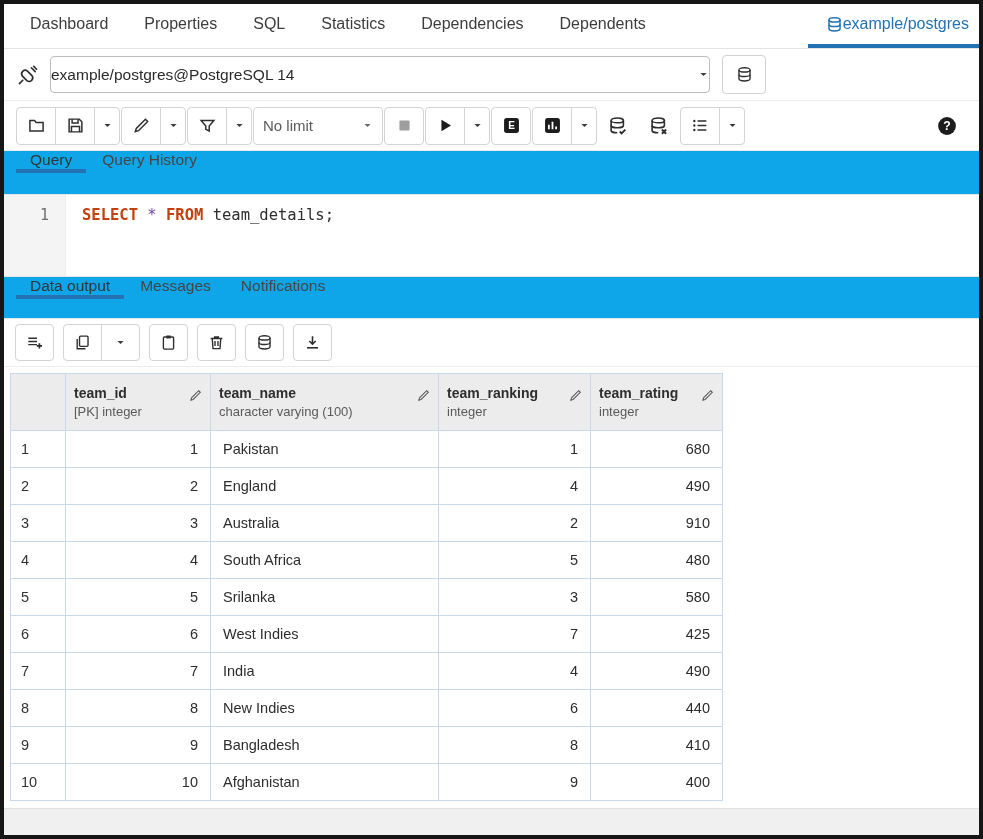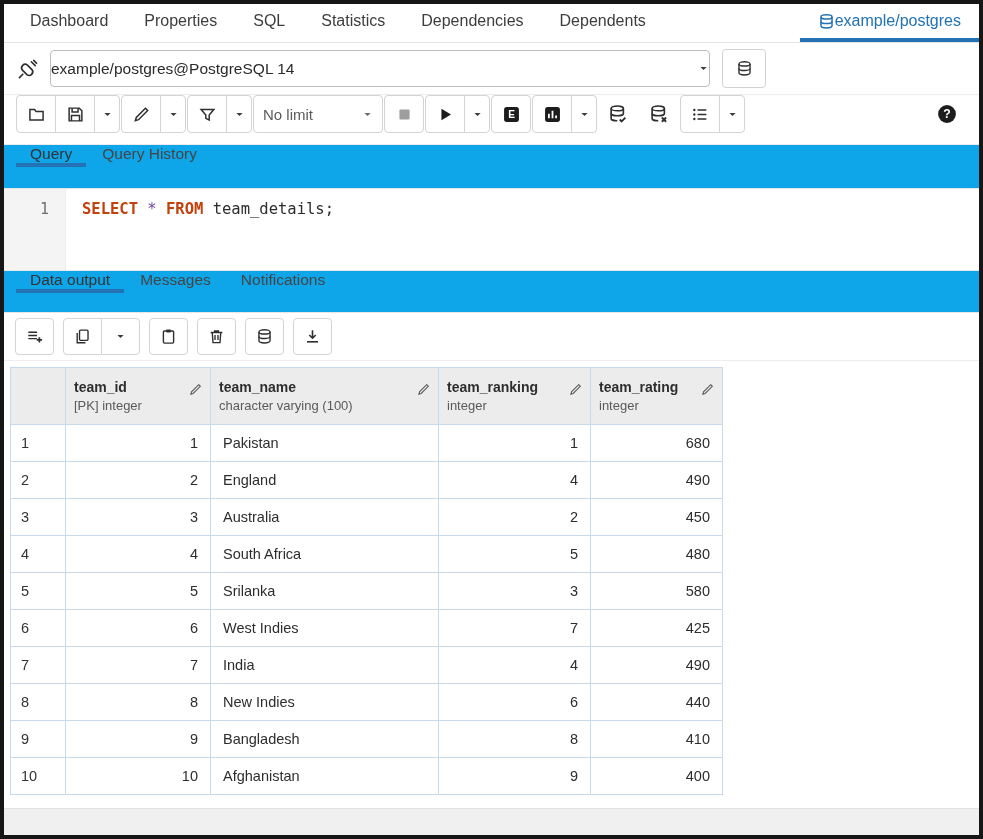--- a/index.html
+++ b/index.html
@@ -1,32 +1,32 @@
 <!DOCTYPE html>
 <html><head>
 <meta charset="utf-8">
 <style>
   *{box-sizing:border-box;margin:0;padding:0}
   html,body{background:#fff}
   body{font-family:"Liberation Sans",sans-serif;color:#2d2d2d}
   .frame{position:relative;width:983px;height:839px;background:#fff;border:4px solid #161616;overflow:hidden}
 
   
-  .tabbar{display:flex;align-items:stretch;height:39px;background:#fff;border-bottom:1px solid #e3e3e3;padding-left:8px}
+  .tabbar{display:flex;align-items:stretch;height:45px;background:#fff;border-bottom:1px solid #e3e3e3;padding-left:8px}
   .tab{display:flex;align-items:center;padding:0 18px;font-size:16px;color:#3d3d3d;cursor:pointer;border-bottom:4px solid transparent;white-space:nowrap}
-  .tab.active{margin-left:auto;color:#2272b4;border-bottom-color:#2272b4;padding-right:18px}
+  .tab.active{margin-left:auto;color:#2272b4;border-bottom-color:#2272b4;padding-right:10px}
   .tab.active .ticon{display:flex}
 
   
   .connbar{display:flex;align-items:center;height:52px;padding:0 14px;gap:12px;background:#fff;border-bottom:1px solid #ececec}
   .conn-select{width:660px;height:37px;border:1px solid #bdbdbd;border-radius:4px;background:#fff;display:flex;align-items:center;justify-content:space-between;padding:0 0;font-size:15.5px;color:#2b2b2b;cursor:pointer}
   .iconbtn{height:39px;min-width:44px;border:1px solid #d2d2d2;border-radius:4px;background:#fff;display:flex;align-items:center;justify-content:center;cursor:pointer}
 
   
-  .toolbar{display:flex;align-items:flex-start;height:50px;padding:0 12px;gap:1px;background:#fff;border-bottom:1px solid #ececec}
+  .toolbar{display:flex;align-items:center;height:50px;padding:0 12px;gap:1px;background:#fff;border-bottom:1px solid #ececec}
   .group{display:flex}
   .btn{height:38px;min-width:40px;background:#fff;border:1px solid #d4d4d4;display:flex;align-items:center;justify-content:center;padding:0 9px;cursor:pointer}
   .group .btn+.btn{margin-left:-1px}
   .group .btn:first-child{border-top-left-radius:4px;border-bottom-left-radius:4px}
   .group .btn:last-child{border-top-right-radius:4px;border-bottom-right-radius:4px}
   .btn.caret{min-width:26px;padding:0 5px}
   .btn.flat{border-color:transparent;background:transparent;min-width:36px}
   .btn.limit{width:130px;justify-content:space-between;color:#5a5a5a;font-size:15px;border-radius:4px}
   .push-right{margin-left:auto}
   .i{width:17px;height:17px;display:block}
@@ -404,21 +404,21 @@
             <td>2</td>
             <td>England</td>
             <td>4</td>
             <td>490</td>
           </tr>
           <tr>
             <td class="rownum">3</td>
             <td>3</td>
             <td>Australia</td>
             <td>2</td>
-            <td>450</td>
+            <td>910</td>
           </tr>
           <tr>
             <td class="rownum">4</td>
             <td>4</td>
             <td>South Africa</td>
             <td>5</td>
             <td>480</td>
           </tr>
           <tr>
             <td class="rownum">5</td>

